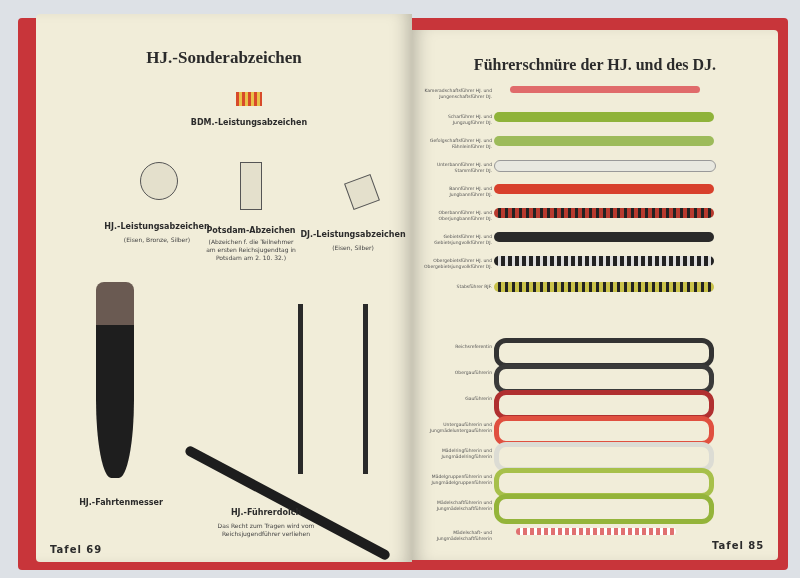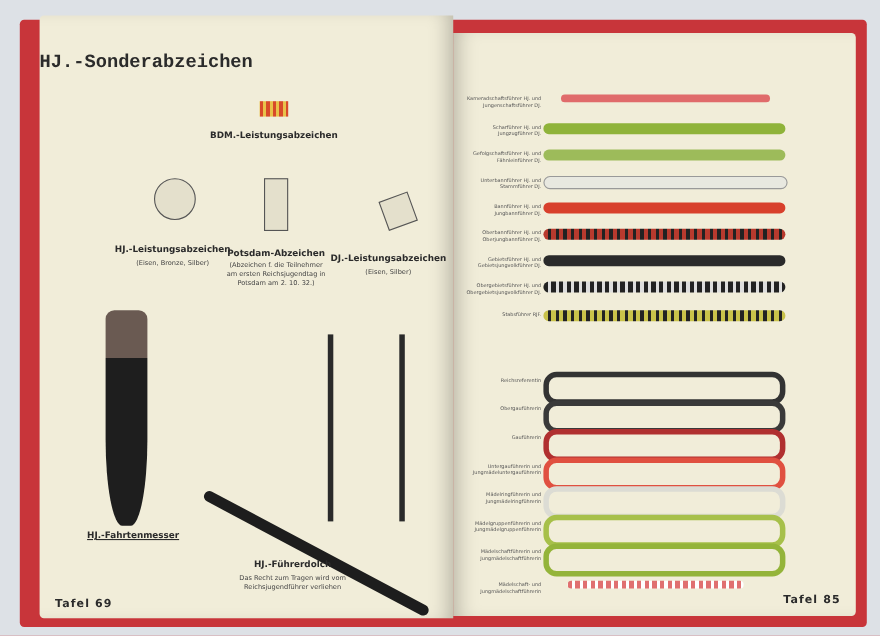--- a/index.html
+++ b/index.html
@@ -1,21 +1,21 @@
 <!DOCTYPE html>
 <html><head>
 <meta charset="utf-8">
 <style>
   html,body{margin:0;padding:0;}
   body{width:800px;height:578px;background:#dde1e6;position:relative;overflow:hidden;font-family:"DejaVu Sans",sans-serif;}
   .cover{position:absolute;left:18px;top:18px;width:770px;height:552px;background:#c8353a;border-radius:4px;}
   .page{position:absolute;background:#f1edd9;color:#2b2b2b;}
   .page-left{left:36px;top:14px;width:376px;height:548px;border-radius:4px 0 0 4px;box-shadow:inset -14px 0 18px -10px rgba(0,0,0,.25);}
   .page-right{left:412px;top:30px;width:366px;height:530px;border-radius:0 4px 4px 0;box-shadow:inset 14px 0 18px -10px rgba(0,0,0,.25);}
-  .title{font-weight:bold;font-family:Liberation Mono, monospace;}
+  .title{font-weight:bold;text-align:center;font-family:Liberation Serif, serif;}
   .lt{position:absolute;left:0;right:0;top:34px;font-size:17px;}
   .rt1{position:absolute;left:0;right:0;top:26px;font-size:16px;}
   .rt2{position:absolute;left:0;right:0;top:280px;font-size:16px;}
   .cap{position:absolute;text-align:center;font-size:8px;font-weight:bold;}
   .sub{position:absolute;text-align:center;font-size:6px;color:#444;line-height:8px;}
   .badge{position:absolute;border:1.5px solid #555;background:#e4e0cc;}
   .pageno{position:absolute;font-size:10px;font-weight:bold;letter-spacing:1px;}
   .cord-label{position:absolute;font-size:4.5px;color:#555;text-align:right;width:72px;line-height:6px;}
   .cord{position:absolute;height:7px;border-radius:6px;}
   .loop{position:absolute;height:20px;border-radius:12px;border-width:5px;border-style:solid;background:transparent;}
@@ -37,31 +37,32 @@
 
   <div class="badge" style="left:204px;top:148px;width:20px;height:46px;"></div>
   <div class="cap" style="left:160px;top:212px;width:110px;">Potsdam-Abzeichen</div>
   <div class="sub" style="left:170px;top:224px;width:90px;">(Abzeichen f. die Teilnehmer am ersten Reichsjugendtag in Potsdam am 2. 10. 32.)</div>
 
   <div class="badge" style="left:312px;top:164px;width:26px;height:26px;transform:rotate(-20deg);"></div>
   <div class="cap" style="left:262px;top:216px;width:110px;">DJ.-Leistungsabzeichen</div>
   <div class="sub" style="left:262px;top:230px;width:110px;">(Eisen, Silber)</div>
 
   <div style="position:absolute;left:60px;top:268px;width:38px;height:196px;background:linear-gradient(#6a5a52 0 22%,#1e1e1e 22%);border-radius:8px 8px 40% 40%;"></div>
-  <div class="cap" style="left:30px;top:468px;width:110px;text-decoration:underline;">HJ.-Fahrtenmesser</div>
+  <div class="cap" style="left:30px;top:484px;width:110px;">HJ.-Fahrtenmesser</div>
 
   <div style="position:absolute;left:150px;top:430px;width:230px;height:10px;background:#1d1d1d;transform:rotate(28deg);transform-origin:left center;border-radius:5px;"></div>
   <div style="position:absolute;left:262px;top:290px;width:60px;height:170px;border-left:5px solid #2a2a2a;border-right:5px solid #2a2a2a;"></div>
   <div class="cap" style="left:180px;top:494px;width:100px;">HJ.-Führerdolch</div>
   <div class="sub" style="left:180px;top:508px;width:100px;">Das Recht zum Tragen wird vom Reichsjugendführer verliehen</div>
 
   <div class="pageno" style="left:14px;top:530px;">Tafel 69</div>
 </div>
 
 <div class="page page-right">
+  <div class="title rt1">Führerschnüre der HJ. und des DJ.</div>
 
   <div class="cord-label" style="left:8px;top:58px;">Kameradschaftsführer HJ. und Jungenschaftsführer DJ.</div>
   <div class="cord" style="left:98px;top:56px;width:190px;background:#e06b6b;"></div>
   <div class="cord-label" style="left:8px;top:84px;">Scharführer HJ. und Jungzugführer DJ.</div>
   <div class="cord" style="left:82px;top:82px;width:220px;height:10px;background:#8fb33a;"></div>
   <div class="cord-label" style="left:8px;top:108px;">Gefolgschaftsführer HJ. und Fähnleinführer DJ.</div>
   <div class="cord" style="left:82px;top:106px;width:220px;height:10px;background:#9dbb5a;"></div>
   <div class="cord-label" style="left:8px;top:132px;">Unterbannführer HJ. und Stammführer DJ.</div>
   <div class="cord" style="left:82px;top:130px;width:220px;height:10px;background:#e8e8e0;border:1px solid #999;"></div>
   <div class="cord-label" style="left:8px;top:156px;">Bannführer HJ. und Jungbannführer DJ.</div>

